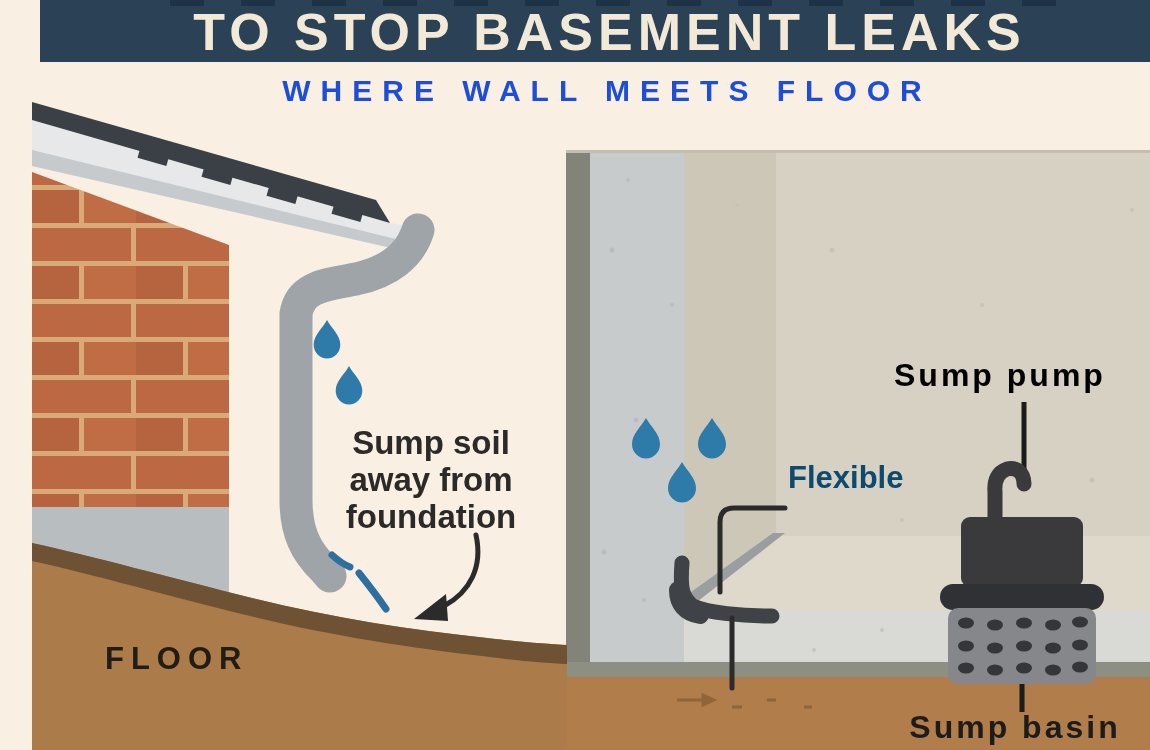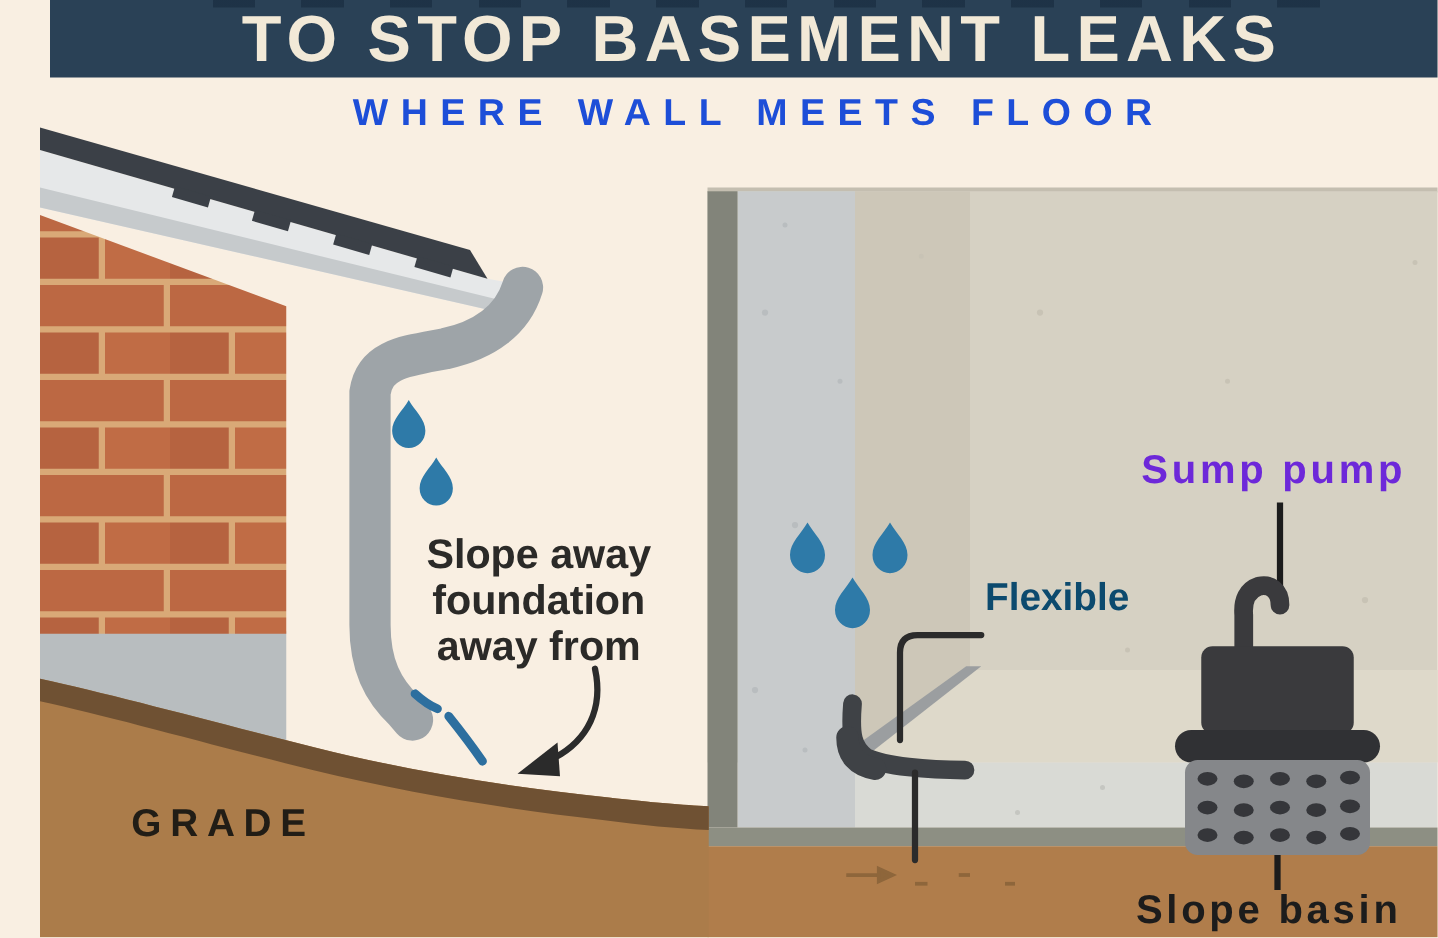--- a/index.html
+++ b/index.html
@@ -14,21 +14,21 @@
   .title{position:absolute;left:0;top:5px;width:100%;height:54px;line-height:54px;
      text-align:center;font-size:52px;font-weight:bold;letter-spacing:5px;color:#f2e9d7;
      white-space:nowrap;}
   .subtitle{position:absolute;left:0;top:74px;width:100%;text-align:center;
      font-size:30px;font-weight:bold;letter-spacing:10px;color:#1d4ed8;white-space:nowrap;}
   
   .lbl{position:absolute;font-weight:bold;color:#2b2a28;white-space:nowrap;}
   .slope{left:276px;top:424px;width:246px;text-align:center;font-size:33px;line-height:37px;}
   .grade{left:73px;top:641px;font-size:31px;letter-spacing:7px;color:#211d16;}
   .sealant{left:756px;top:459px;font-size:31px;line-height:37px;color:#0c4a6e;}
-  .sumppump{left:862px;top:357px;width:250px;text-align:center;font-size:32px;letter-spacing:3px;color:#6d28d9;}
+  .sumppump{left:862px;top:357px;width:250px;font-size:32px;letter-spacing:3px;color:#000000;}
   .sumpbasin{left:858px;top:709px;width:250px;text-align:center;font-size:32px;letter-spacing:3px;color:#1c1c1c;}
 </style>
 </head>
 <body>
 
 <div class="stage">
 
   <svg class="art" width="1150" height="750" viewBox="0 0 1150 750">
     <defs>
       <pattern id="brickPat" width="104" height="76" patternUnits="userSpaceOnUse">
@@ -163,27 +163,27 @@
     </g>
   </svg>
 
   <div class="navband">
     <div class="fragments"></div>
     <div class="title">TO STOP BASEMENT LEAKS</div>
   </div>
   <div class="subtitle">WHERE WALL MEETS FLOOR</div>
 
   <div class="lbl slope">
-    <div>Slope away</div>
+    <div>Sump soil</div>
+    <div>away from</div>
     <div>foundation</div>
-    <div>away from</div>
   </div>
 
-  <div class="lbl grade">GRADE</div>
+  <div class="lbl grade">FLOOR</div>
 
   <div class="lbl sealant">
     <div>Flexible</div>
   </div>
 
   <div class="lbl sumppump">Sump pump</div>
-  <div class="lbl sumpbasin">Slope basin</div>
+  <div class="lbl sumpbasin">Sump basin</div>
 
 </div>
 
 </body></html>

